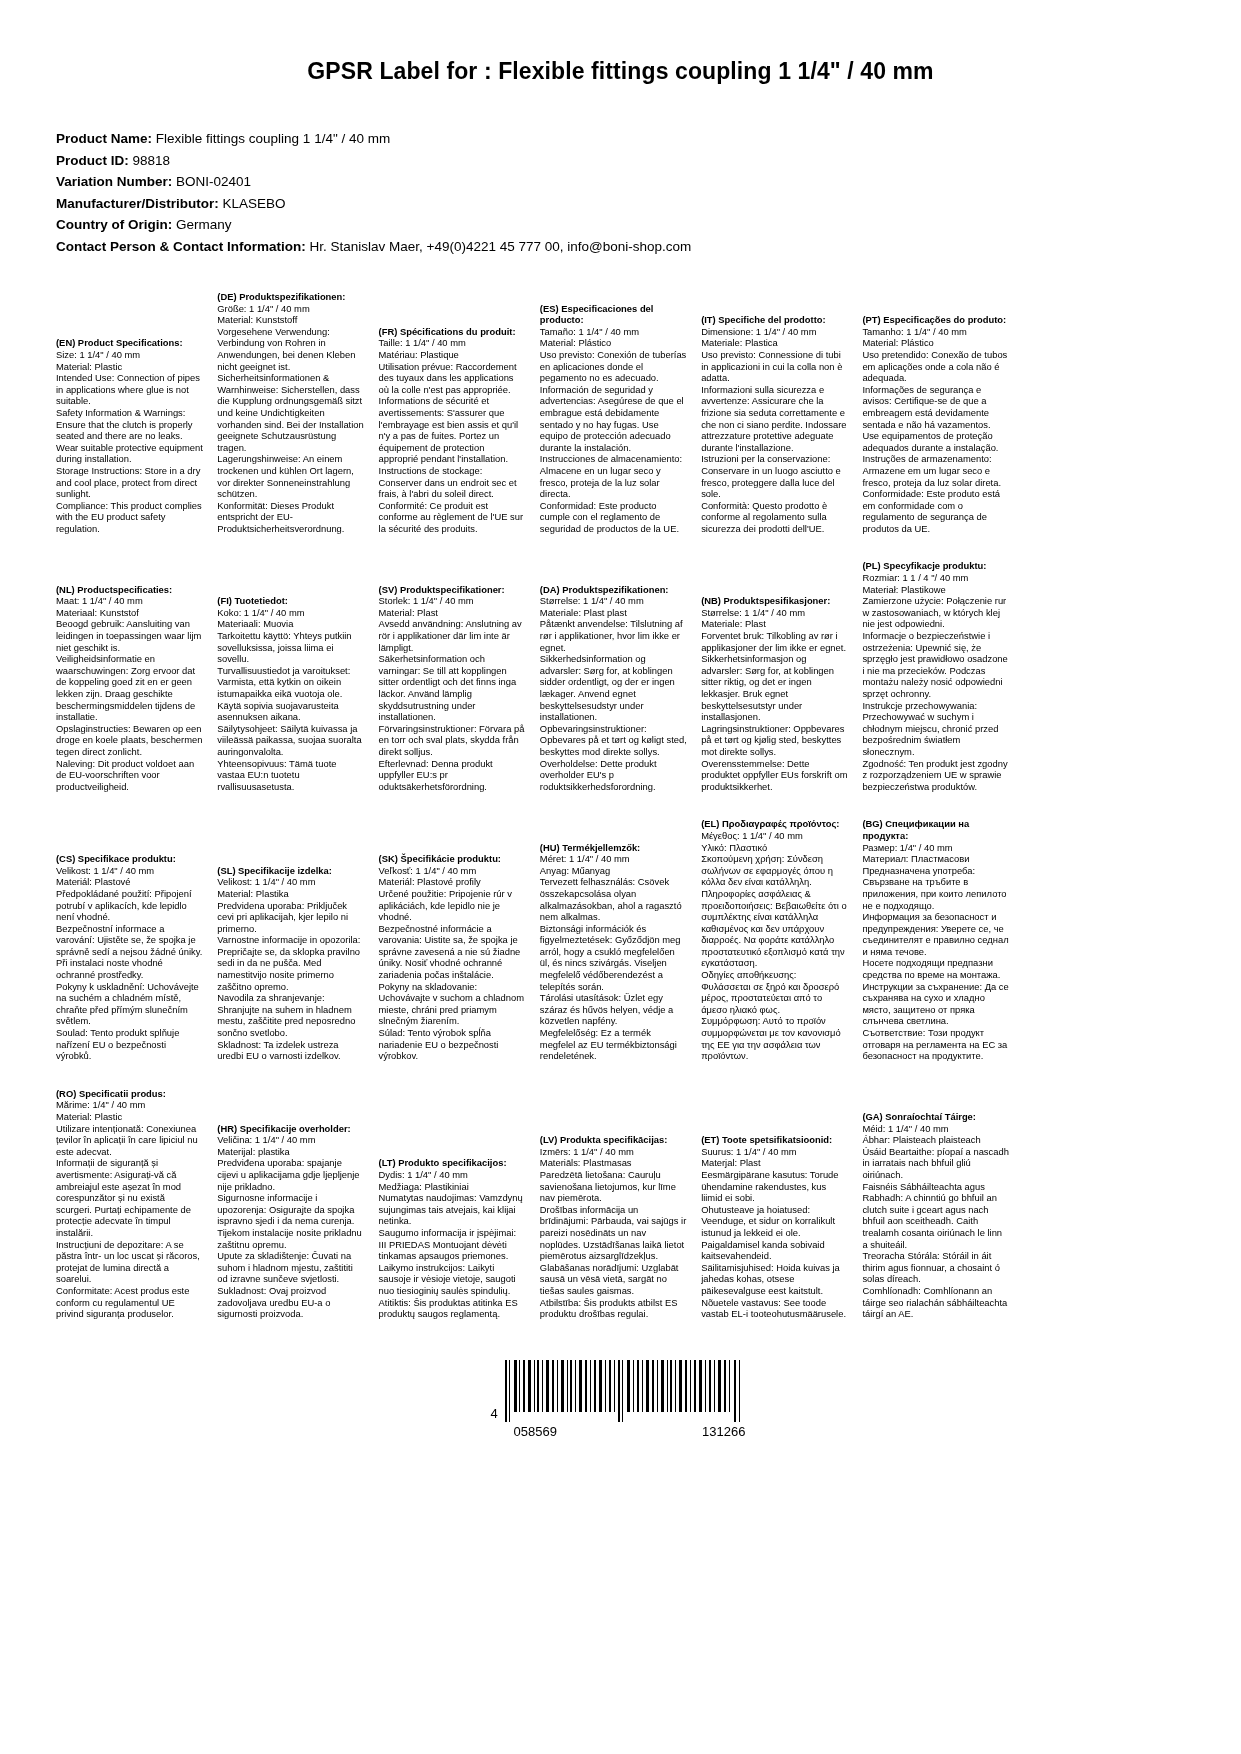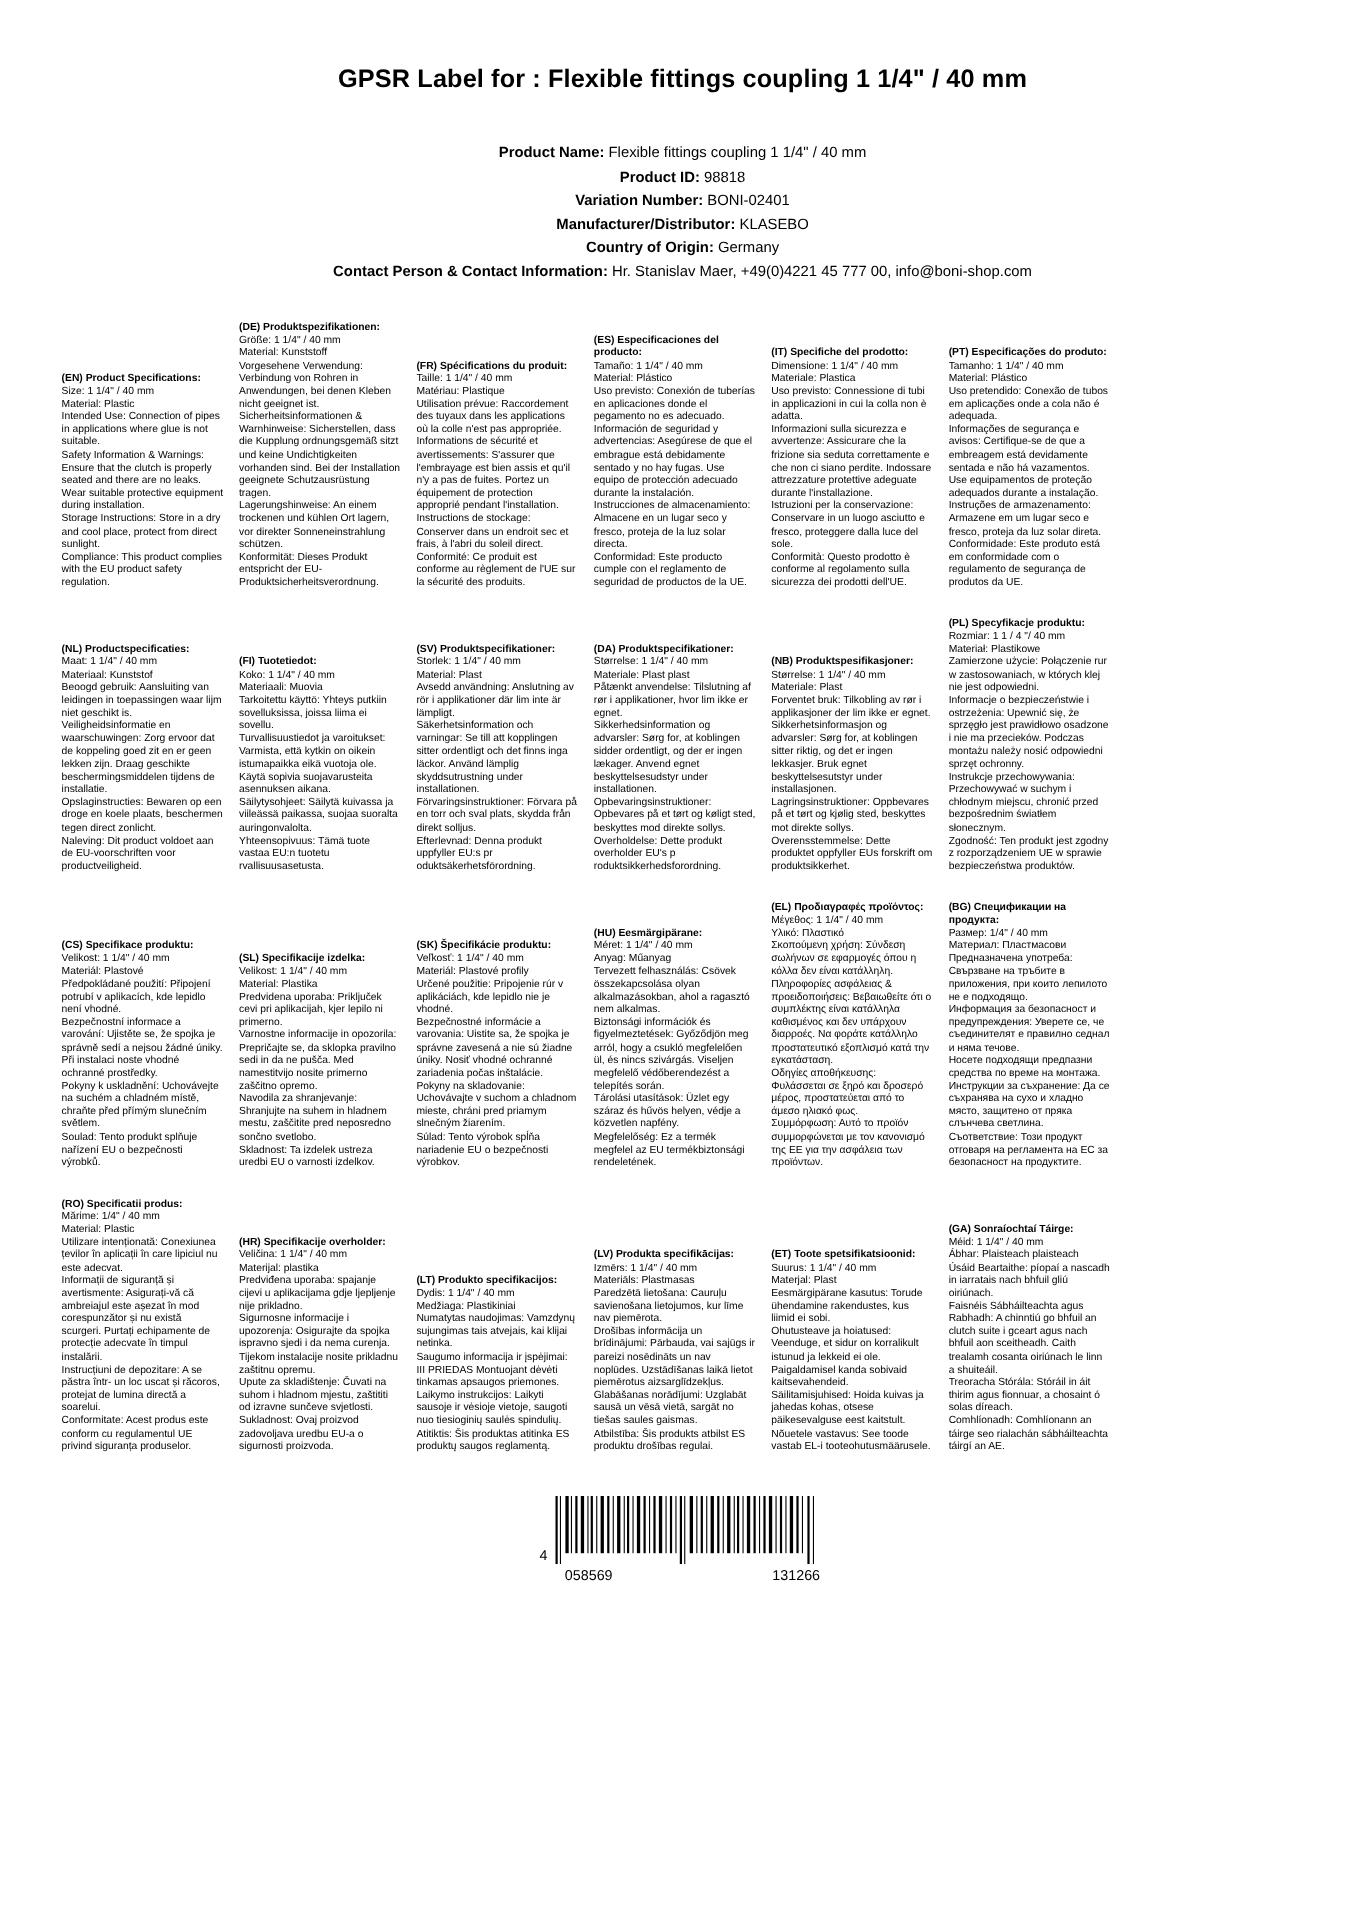--- a/index.html
+++ b/index.html
@@ -29,21 +29,20 @@
     letter-spacing: 0.1px;
   }
   .meta {
     margin: 0 0 34px 0;
     font-size: 13.5px;
     line-height: 20.5px;
   }
   .meta .row {
     margin-bottom: 1px;
     white-space: nowrap;
-    text-align: center;
   }
   .meta .lbl {
     font-weight: bold;
   }
   .meta .val {
     font-weight: normal;
   }
   .grid {
     display: block;
   }
@@ -235,21 +234,21 @@
       <div class="cell">
         <div class="head">(SV) Produktspecifikationer:</div>
         <div class="body">Storlek: 1 1/4" / 40 mm
 Material: Plast
 Avsedd användning: Anslutning av rör i applikationer där lim inte är lämpligt.
 Säkerhetsinformation och varningar: Se till att kopplingen sitter ordentligt och det finns inga läckor. Använd lämplig skyddsutrustning under installationen.
 Förvaringsinstruktioner: Förvara på en torr och sval plats, skydda från direkt solljus.
 Efterlevnad: Denna produkt uppfyller EU:s pr oduktsäkerhetsförordning.</div>
       </div>
       <div class="cell">
-        <div class="head">(DA) Produktspecifikationer:</div>
+        <div class="head">(DA) Produktspezifikationen:</div>
         <div class="body">Størrelse: 1 1/4" / 40 mm
 Materiale: Plast plast
 Påtænkt anvendelse: Tilslutning af rør i applikationer, hvor lim ikke er egnet.
 Sikkerhedsinformation og advarsler: Sørg for, at koblingen sidder ordentligt, og der er ingen lækager. Anvend egnet beskyttelsesudstyr under installationen.
 Opbevaringsinstruktioner: Opbevares på et tørt og køligt sted, beskyttes mod direkte sollys.
 Overholdelse: Dette produkt overholder EU's p roduktsikkerhedsforordning.</div>
       </div>
       <div class="cell">
         <div class="head">(NB) Produktspesifikasjoner:</div>
         <div class="body">Størrelse: 1 1/4" / 40 mm
@@ -296,21 +295,21 @@
       <div class="cell">
         <div class="head">(SK) Špecifikácie produktu:</div>
         <div class="body">Veľkosť: 1 1/4" / 40 mm
 Materiál: Plastové profily
 Určené použitie: Pripojenie rúr v aplikáciách, kde lepidlo nie je vhodné.
 Bezpečnostné informácie a varovania: Uistite sa, že spojka je správne zavesená a nie sú žiadne úniky. Nosiť vhodné ochranné zariadenia počas inštalácie.
 Pokyny na skladovanie: Uchovávajte v suchom a chladnom mieste, chráni pred priamym slnečným žiarením.
 Súlad: Tento výrobok spĺňa nariadenie EU o bezpečnosti výrobkov.</div>
       </div>
       <div class="cell">
-        <div class="head">(HU) Eesmärgipärane:</div>
+        <div class="head">(HU) Termékjellemzők:</div>
         <div class="body">Méret: 1 1/4" / 40 mm
 Anyag: Műanyag
 Tervezett felhasználás: Csövek összekapcsolása olyan alkalmazásokban, ahol a ragasztó nem alkalmas.
 Biztonsági információk és figyelmeztetések: Győződjön meg arról, hogy a csukló megfelelően ül, és nincs szivárgás. Viseljen megfelelő védőberendezést a telepítés során.
 Tárolási utasítások: Üzlet egy száraz és hűvös helyen, védje a közvetlen napfény.
 Megfelelőség: Ez a termék megfelel az EU termékbiztonsági rendeletének.</div>
       </div>
       <div class="cell">
         <div class="head">(EL) Προδιαγραφές προϊόντος:</div>
         <div class="body">Μέγεθος: 1 1/4" / 40 mm

